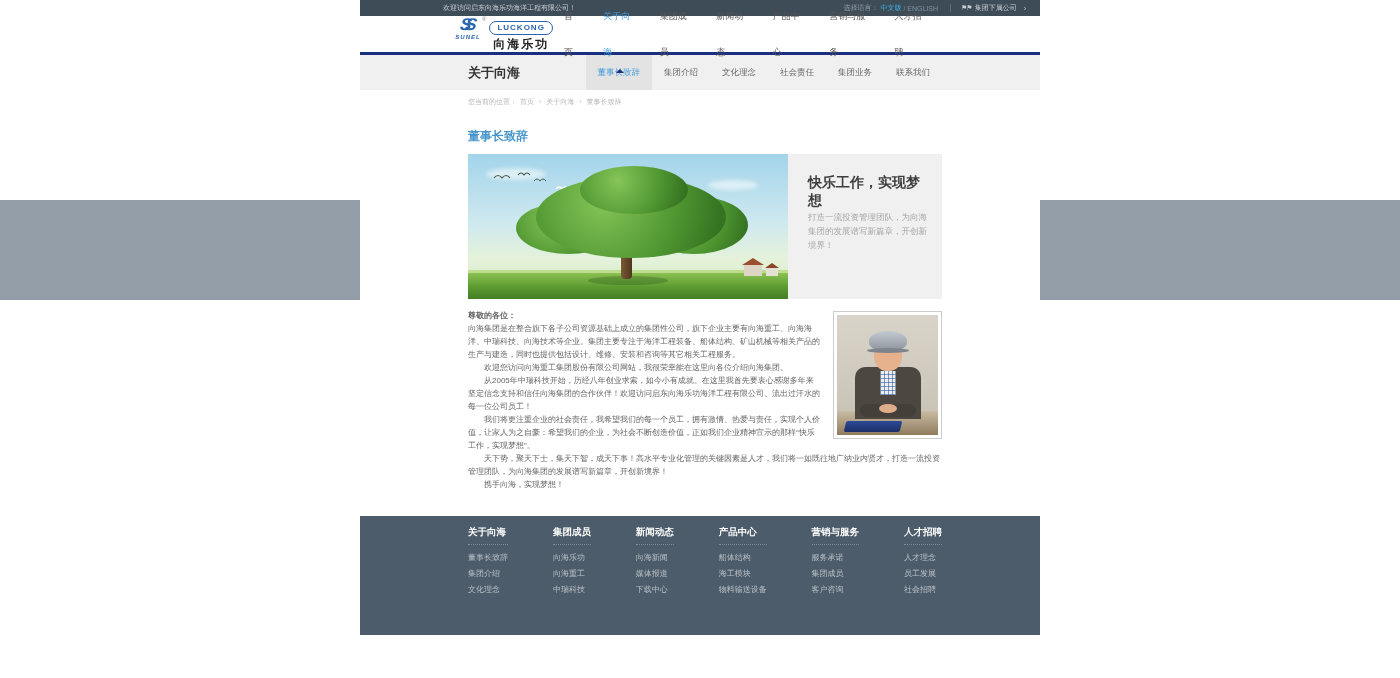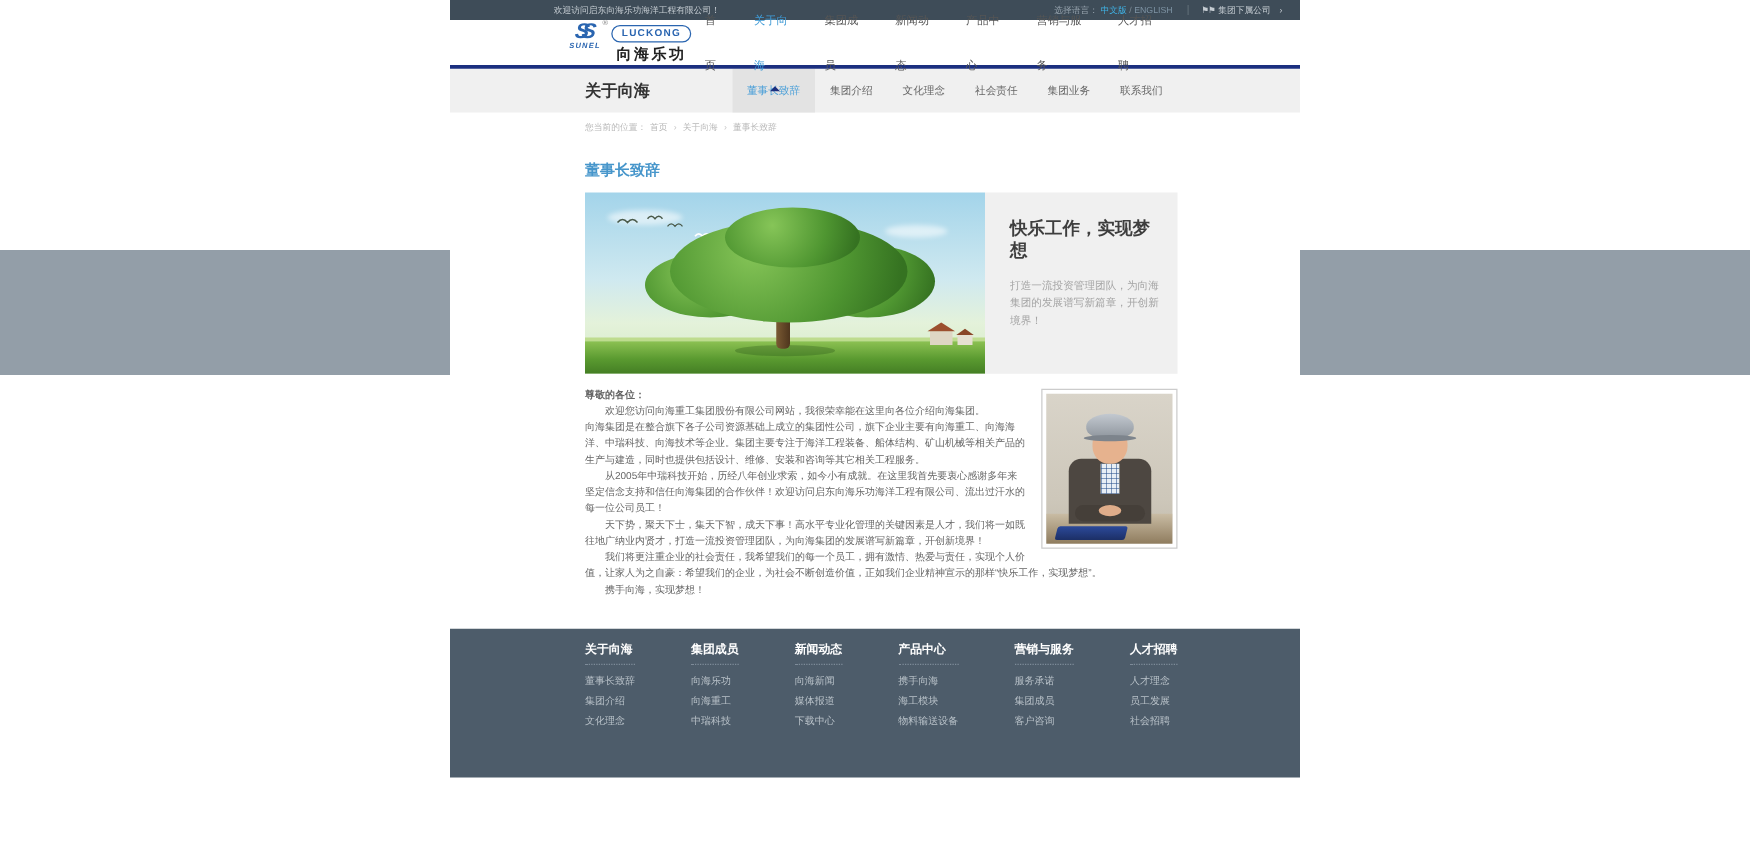--- a/index.html
+++ b/index.html
@@ -75,21 +75,21 @@
   .crown.k4{left:112px;top:12px;width:108px;height:48px;}
   .house{position:absolute;right:26px;bottom:23px;width:18px;height:11px;background:#ded6c4;}
   .house::before{content:"";position:absolute;left:-2px;top:-7px;border-left:11px solid transparent;
       border-right:11px solid transparent;border-bottom:7px solid #9c4f2e;}
   .house2{position:absolute;right:10px;bottom:23px;width:12px;height:8px;background:#e6e0d2;}
   .house2::before{content:"";position:absolute;left:-1px;top:-5px;border-left:7px solid transparent;
       border-right:7px solid transparent;border-bottom:5px solid #8a4628;}
   .birds{position:absolute;}
   .banner-box{flex:1;background:#f0f0f0;padding:20px 12px 0 20px;}
   .bb-title{font-size:14px;font-weight:bold;color:#3e3e3e;}
-  .bb-desc{margin-top:11px;font-size:8.5px;color:#a5a5a5;line-height:14px;}
+  .bb-desc{font-size:8.5px;color:#a5a5a5;line-height:14px;}
 
   
   .article{margin-top:10px;font-size:8px;color:#666;line-height:13px;}
   .article::after{content:"";display:block;clear:both;}
   .portrait{float:right;width:101px;height:120px;background:#fff;border:1px solid #ccc;padding:3px;
             margin:2px 0 6px 12px;}
   .p-inner{position:relative;width:101px;height:120px;overflow:hidden;
       background:linear-gradient(180deg,#d9d4c9 0%,#cdc7ba 70%,#c2bbac 100%);}
   .p-desk{position:absolute;left:0;bottom:0;width:100%;height:24px;
       background:linear-gradient(180deg,#c9bca4,#8f7c5e);}
@@ -104,21 +104,21 @@
   .p-helmet{position:absolute;left:50%;bottom:84px;transform:translateX(-50%);width:38px;height:20px;
       border-radius:50% 50% 42% 42%;background:linear-gradient(180deg,#c3c9d0,#8d949c);}
   .p-brim{position:absolute;left:50%;bottom:82px;transform:translateX(-50%);width:42px;height:5px;
       border-radius:50%;background:#7d848c;}
   .p-arms{position:absolute;left:50%;bottom:18px;transform:translateX(-50%);width:56px;height:13px;
       border-radius:8px;background:#453f39;}
   .p-hands{position:absolute;left:50%;bottom:22px;transform:translateX(-50%);width:18px;height:9px;
       border-radius:50%;background:#e0ad8a;}
   .p-folder{position:absolute;left:8px;bottom:3px;width:56px;height:11px;border-radius:2px;
       background:linear-gradient(180deg,#2c4a9a,#1c2f66);transform:skewX(-14deg);}
-  .salutation{margin:0;font-weight:bold;color:#666;}
+  .salutation{margin:0;font-weight:bold;color:#666;font-family:Liberation Mono, monospace;}
   .para{margin:0;}
   .para.ind{text-indent:2em;}
 
   
   .footer{height:109px;background:#4d5c6a;padding:10px 98px 0 108px;box-sizing:content-box;}
   .footcols{display:flex;justify-content:space-between;}
   .fcol{display:flex;flex-direction:column;}
   .fhead{font-size:9.5px;font-weight:bold;color:#fff;padding-bottom:5px;margin-bottom:7px;
          border-bottom:1px dotted #7e8b99;}
   .flink{font-size:8px;color:#b8c1c8;margin-bottom:5px;cursor:pointer;text-decoration:none;}
@@ -227,25 +227,25 @@
             <div class="p-head"></div>
             <div class="p-helmet"></div>
             <div class="p-brim"></div>
             <div class="p-arms"></div>
             <div class="p-hands"></div>
             <div class="p-folder"></div>
           </div>
         </div>
         <p class="salutation">尊敬的各位：</p>
         <div id="paras">
+            <p class="para">向海集团是在整合旗下各子公司资源基础上成立的集团性公司，旗下企业主要有向海重工、向海海洋、中瑞科技、向海技术等企业。集团主要专注于海洋工程装备、船体结构、矿山机械等相关产品的生产与建造，同时也提供包括设计、维修、安装和咨询等其它相关工程服务。</p>
             <p class="para ind">欢迎您访问向海重工集团股份有限公司网站，我很荣幸能在这里向各位介绍向海集团。</p>
-            <p class="para">向海集团是在整合旗下各子公司资源基础上成立的集团性公司，旗下企业主要有向海重工、向海海洋、中瑞科技、向海技术等企业。集团主要专注于海洋工程装备、船体结构、矿山机械等相关产品的生产与建造，同时也提供包括设计、维修、安装和咨询等其它相关工程服务。</p>
             <p class="para ind">从2005年中瑞科技开始，历经八年创业求索，如今小有成就。在这里我首先要衷心感谢多年来坚定信念支持和信任向海集团的合作伙伴！欢迎访问启东向海乐功海洋工程有限公司、流出过汗水的每一位公司员工！</p>
+            <p class="para ind">我们将更注重企业的社会责任，我希望我们的每一个员工，拥有激情、热爱与责任，实现个人价值，让家人为之自豪：希望我们的企业，为社会不断创造价值，正如我们企业精神宣示的那样“快乐工作，实现梦想”。</p>
             <p class="para ind">天下势，聚天下士，集天下智，成天下事！高水平专业化管理的关键因素是人才，我们将一如既往地广纳业内贤才，打造一流投资管理团队，为向海集团的发展谱写新篇章，开创新境界！</p>
-            <p class="para ind">我们将更注重企业的社会责任，我希望我们的每一个员工，拥有激情、热爱与责任，实现个人价值，让家人为之自豪：希望我们的企业，为社会不断创造价值，正如我们企业精神宣示的那样“快乐工作，实现梦想”。</p>
             <p class="para ind">携手向海，实现梦想！</p>
           </div>
       </div>
     </div>
 
     <div class="footer">
       <div class="footcols" id="footcols">
           <div class="fcol">
             <div class="fhead">关于向海</div>
             <a class="flink">董事长致辞</a>
@@ -259,21 +259,21 @@
             <a class="flink">中瑞科技</a>
           </div>
           <div class="fcol">
             <div class="fhead">新闻动态</div>
             <a class="flink">向海新闻</a>
             <a class="flink">媒体报道</a>
             <a class="flink">下载中心</a>
           </div>
           <div class="fcol">
             <div class="fhead">产品中心</div>
-            <a class="flink">携手向海</a>
+            <a class="flink">船体结构</a>
             <a class="flink">海工模块</a>
             <a class="flink">物料输送设备</a>
           </div>
           <div class="fcol">
             <div class="fhead">营销与服务</div>
             <a class="flink">服务承诺</a>
             <a class="flink">集团成员</a>
             <a class="flink">客户咨询</a>
           </div>
           <div class="fcol">

